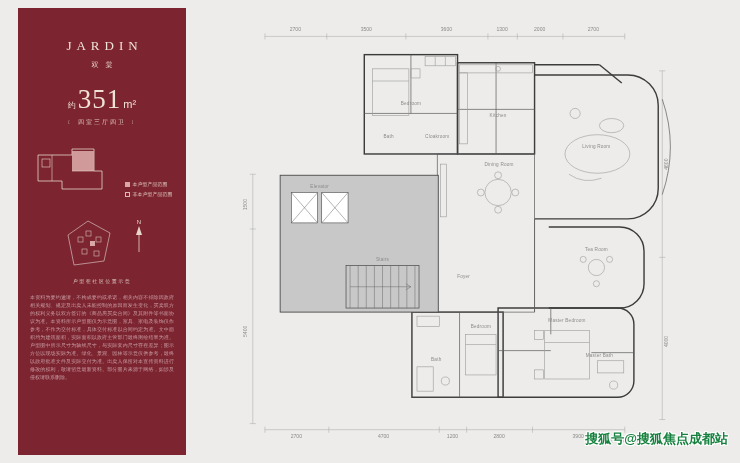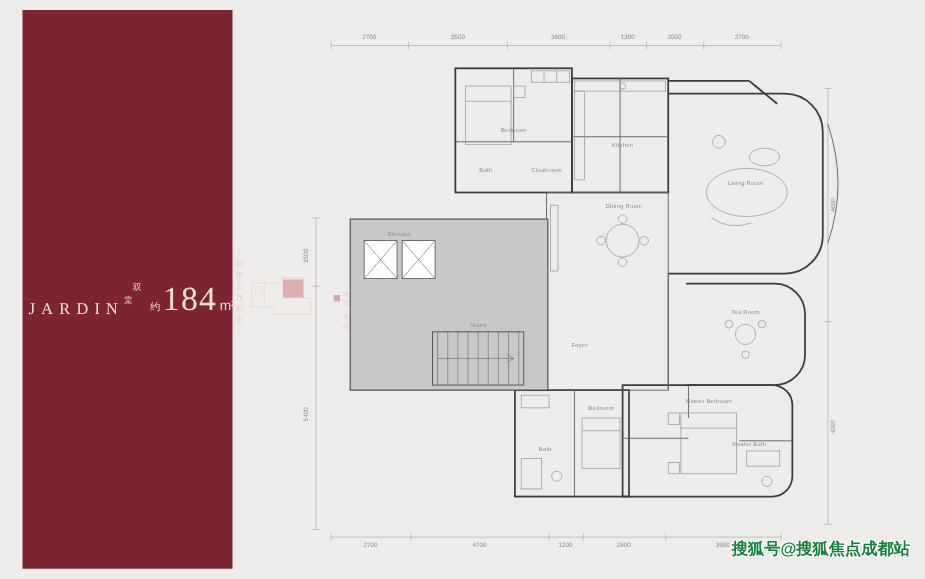--- a/index.html
+++ b/index.html
@@ -1,20 +1,20 @@
 <!DOCTYPE html>
 <html><head>
 <meta charset="utf-8">
 <style>
   html,body{margin:0;padding:0;background:#e9e8e5;}
   .stage{position:relative;width:740px;height:463px;background:#edecea;overflow:hidden;
          font-family:"Liberation Sans",sans-serif;}
   
   .sidebar{position:absolute;left:18px;top:8px;width:168px;height:447px;background:#7c2531;
-           color:#ead8cc;display:flex;flex-direction:row;align-items:center;box-sizing:border-box;}
+           color:#ead8cc;display:flex;flex-direction:column;align-items:center;box-sizing:border-box;}
   .brand-name{margin-top:30px;font-family:"Liberation Serif",serif;font-size:13px;letter-spacing:5px;
               text-indent:5px;color:#f0e2d6;}
   .brand-sub{margin-top:6px;font-size:7px;letter-spacing:7px;text-indent:7px;color:#e6d2c6;}
   .area{margin-top:16px;display:flex;align-items:baseline;color:#f0e2d6;}
   .area-prefix{font-size:8px;margin-right:2px;}
   .area-value{font-family:"Liberation Serif",serif;font-size:27px;letter-spacing:1px;line-height:1;}
   .area-unit{font-size:11px;margin-left:2px;}
   .area-desc{margin-top:5px;font-size:6px;letter-spacing:2px;color:#e0cbbf;}
   .thumbrow{margin-top:14px;display:flex;align-items:flex-end;gap:9px;}
   .legend{display:flex;flex-direction:column;gap:4px;margin-bottom:6px;}
@@ -47,21 +47,21 @@
 <body>
 
 <div class="stage">
 
   <aside class="sidebar">
     <div class="brand-name">JARDIN</div>
     <div class="brand-sub">双棠</div>
 
     <div class="area">
       <span class="area-prefix">约</span>
-      <span class="area-value">184</span>
+      <span class="area-value">351</span>
       <span class="area-unit">m²</span>
     </div>
     <div class="area-desc">﹝ 四室三厅四卫 ﹞</div>
 
     <div class="thumbrow">
       <svg width="84" height="62" viewBox="0 0 84 62">
         <path d="M6,14 H40 V8 H62 V30 H70 V48 H30 V40 H6 Z" fill="none" stroke="#e6d4c8" stroke-width="0.8"></path>
         <rect x="40" y="10" width="22" height="20" fill="#d9a7a7" opacity="0.9"></rect>
         <path d="M40,30 H62 M20,14 V40" stroke="#e6d4c8" stroke-width="0.6" fill="none"></path>
         <rect x="10" y="18" width="8" height="8" fill="none" stroke="#e6d4c8" stroke-width="0.6"></rect>

